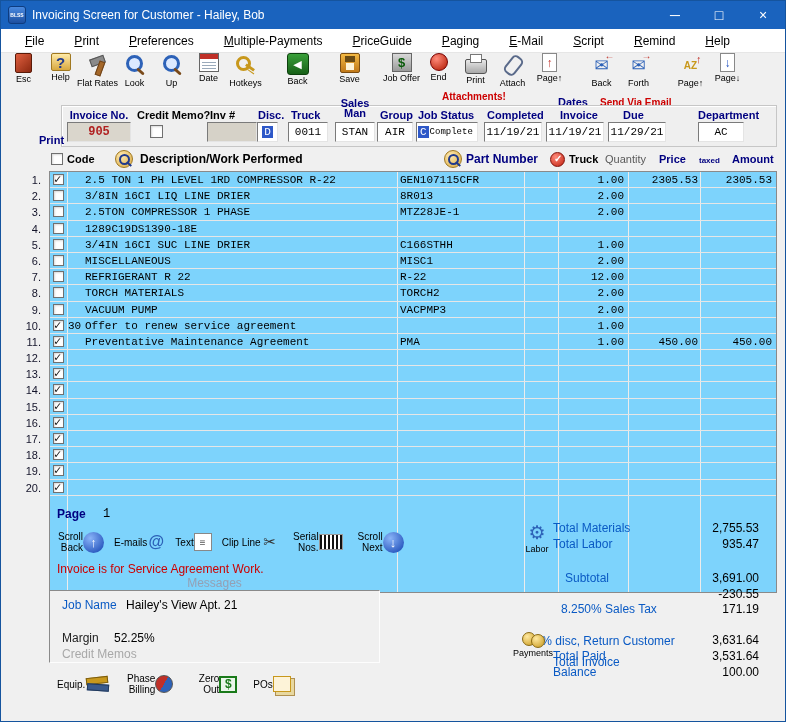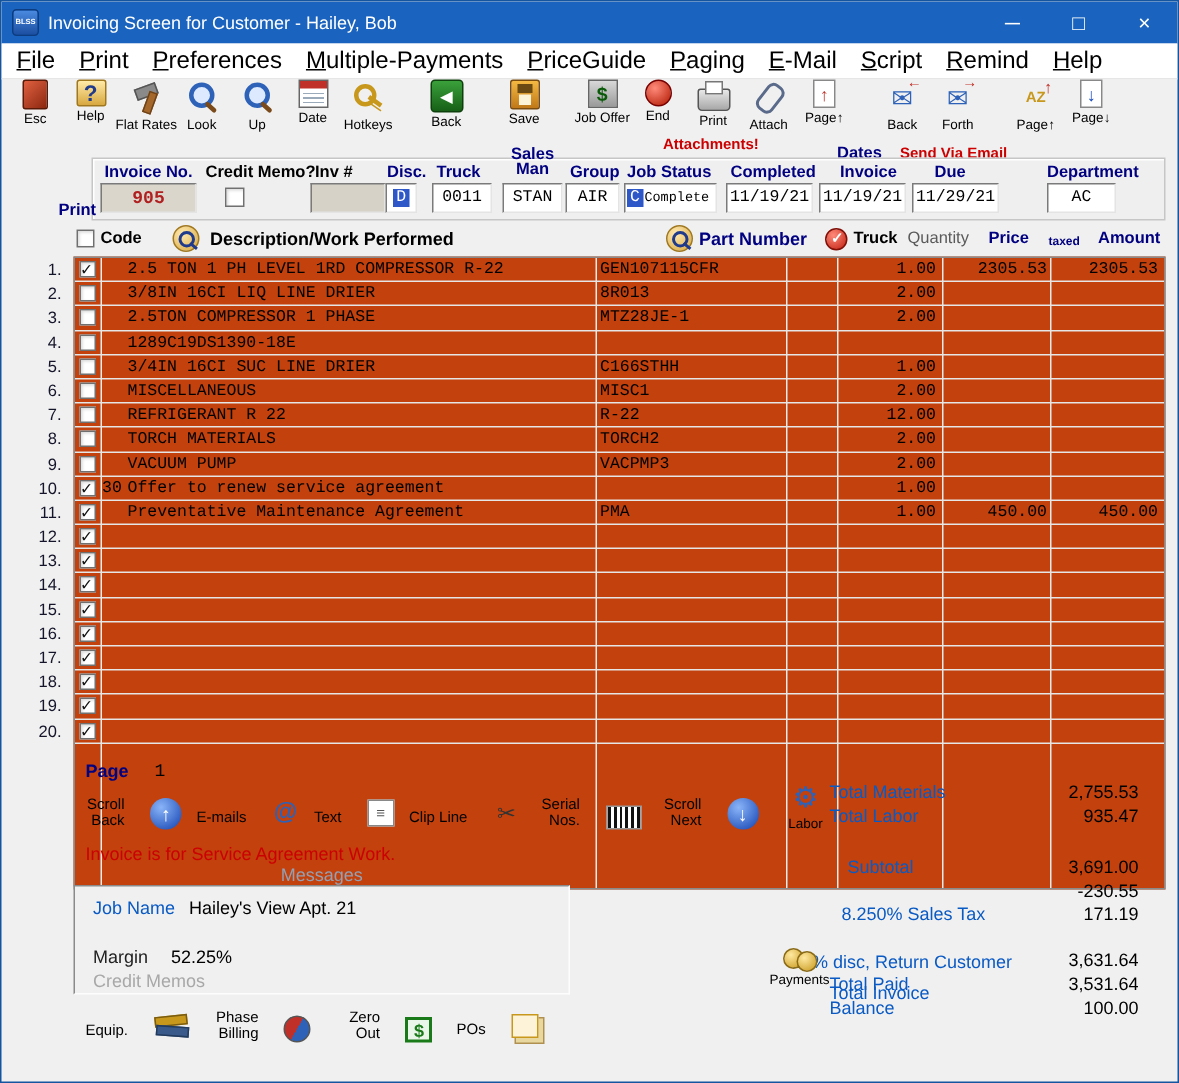--- a/index.html
+++ b/index.html
@@ -8,21 +8,21 @@
 
   
   .titlebar { position:absolute; top:0; left:0; right:0; height:28px; background:#1a63be; display:flex; align-items:center; color:#fff; }
   .badge { width:18px; height:18px; margin:0 6px 0 7px; background:linear-gradient(#4a8ae0,#1c4fa0); border:1px solid #0e3c80; border-radius:3px; color:#fff; font-size:5px; font-weight:bold; display:flex; align-items:center; justify-content:center; }
   .title-text { font-size:12px; white-space:nowrap; }
   .win-controls { margin-left:auto; display:flex; height:100%; }
   .win-btn { width:44px; height:100%; display:flex; align-items:center; justify-content:center; font-size:14px; color:#fff; cursor:default; }
 
   
   .menubar { position:absolute; top:28px; left:0; right:0; height:24px; background:#ffffff; display:flex; align-items:center; padding-left:2px; border-bottom:1px solid #e6e6e6; }
-  .menu-item { display:inline-block; font-size:16px; color:#000; padding:3px 8px; white-space:nowrap; }
+  .menu-item { display:inline-block; font-size:12px; color:#000; padding:3px 8px; white-space:nowrap;margin-left:14px; }
   .menu-item::first-letter { text-decoration:underline; }
 
   
   .toolbar { position:absolute; top:52px; left:0; right:0; height:54px;border-radius:25px; }
   .tb-row { display:flex; align-items:flex-start; padding-left:4px; }
   .tb-btn { width:37px; display:flex; flex-direction:column; align-items:center; flex:none; }
   .tb-btn[data-gap] { margin-left:15px; }
   .tb-icon { width:24px; height:24px; position:relative; display:flex; align-items:center; justify-content:center; }
   .tb-label { font-size:9px; white-space:nowrap; color:#000; margin-top:1px; }
   .tb-note { position:absolute; font-size:10px; color:#cc0000; font-weight:bold; }
@@ -86,38 +86,38 @@
   .verify-btn { position:absolute; width:15px; height:15px; border-radius:50%; background:radial-gradient(circle at 35% 30%,#ff8a7a,#c02010); border:1px solid #801008; }
   .verify-btn::before { content:"✓"; position:absolute; color:#fff; font-size:10px; top:0; left:3px; font-weight:bold; }
 
   
   .cb { display:inline-block; width:12px; height:12px; background:#fff; border:1px solid #707070; box-shadow:inset 1px 1px 2px rgba(0,0,0,.15); position:relative; }
   .cb.checked::before { content:"✓"; position:absolute; top:-3px; left:0; font-size:12px; font-weight:bold; color:#101010; }
 
   
   .row-numbers { position:absolute; left:4px; top:171px; width:40px; }
   .rownum { height:16.2px; line-height:16.2px; text-align:right; font-size:11px; color:#14142a; padding-right:4px; }
-  .gbody { position:absolute; left:48px; top:170px; width:728px; height:422px; background:#c2410c; border:1px solid #8a8a8a; overflow:hidden; }
+  .gbody { position:absolute; left:48px; top:170px; width:728px; height:422px; background:#7dd3fc; border:1px solid #8a8a8a; overflow:hidden; }
   .grow { position:relative; height:16.2px; border-bottom:1px solid #e6e6e6; font:11px "Liberation Mono", monospace; }
   .grow .cb { position:absolute; left:3px; top:2px; width:11px; height:11px; }
   .cell { position:absolute; top:0; line-height:16px; white-space:nowrap; overflow:hidden; color:#000; }
   .cell.code { left:18px; width:16px; }
   .cell.desc { left:35px; width:310px; }
   .cell.part { left:350px; width:118px; }
   .cell.truckc { left:472px; width:34px; }
   .cell.qty { left:510px; width:64px; text-align:right; }
   .cell.price { left:580px; width:68px; text-align:right; }
   .cell.amount { left:652px; width:70px; text-align:right; }
   .vline { position:absolute; top:0; bottom:0; width:1px; background:#ececec; }
 
   
   .page-label { position:absolute; left:56px; top:506px; font-size:12px; font-weight:bold; color:#000080; }
   .page-num { position:absolute; left:102px; top:506px; font:12px "Liberation Mono", monospace; color:#000; }
   .scroll-row { position:absolute; left:52px; top:524px; display:flex; align-items:center; gap:10px; height:34px; }
-  .foot-btn { display:flex; align-items:flex-end; gap:17px; }
+  .foot-btn { display:flex; align-items:center; gap:0; }
   .foot-label { font-size:10px; color:#000; text-align:right; line-height:11px; white-space:normal; }
   .foot-btn[data-wrap] .foot-label { width:30px; }
   .f-icon { position:relative; display:flex; align-items:center; justify-content:center; min-width:18px; min-height:16px; }
 
   [data-name="scroll-back-icon"],[data-name="scroll-next-icon"]{width:21px;height:21px;border-radius:50%;background:radial-gradient(circle at 35% 30%,#8ab4f8,#1040b0);color:#fff;}
   [data-name="scroll-back-icon"]::before{content:"↑";font-weight:bold;font-size:13px;}
   [data-name="scroll-next-icon"]::before{content:"↓";font-weight:bold;font-size:13px;}
   [data-name="emails-icon"]::before{content:"@";font-size:16px;color:#2d62b8;font-weight:bold;}
   [data-name="text-icon"]{width:15px;height:18px;background:#fff;border:1px solid #888;color:#555;font-size:10px;}
   [data-name="text-icon"]::before{content:"≡";}

